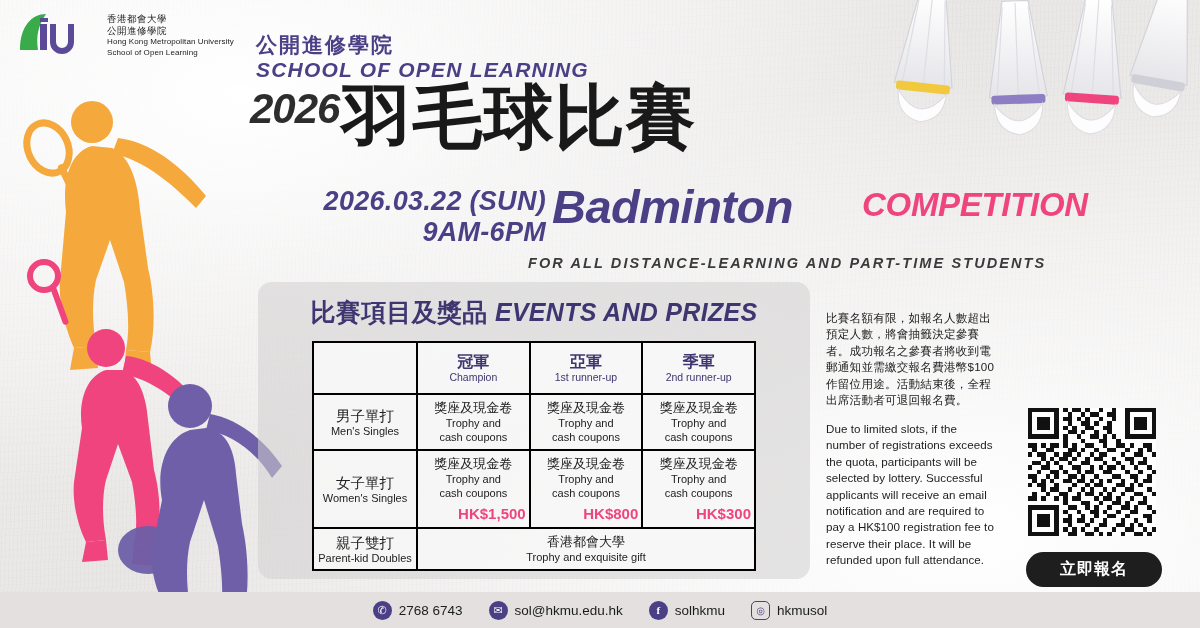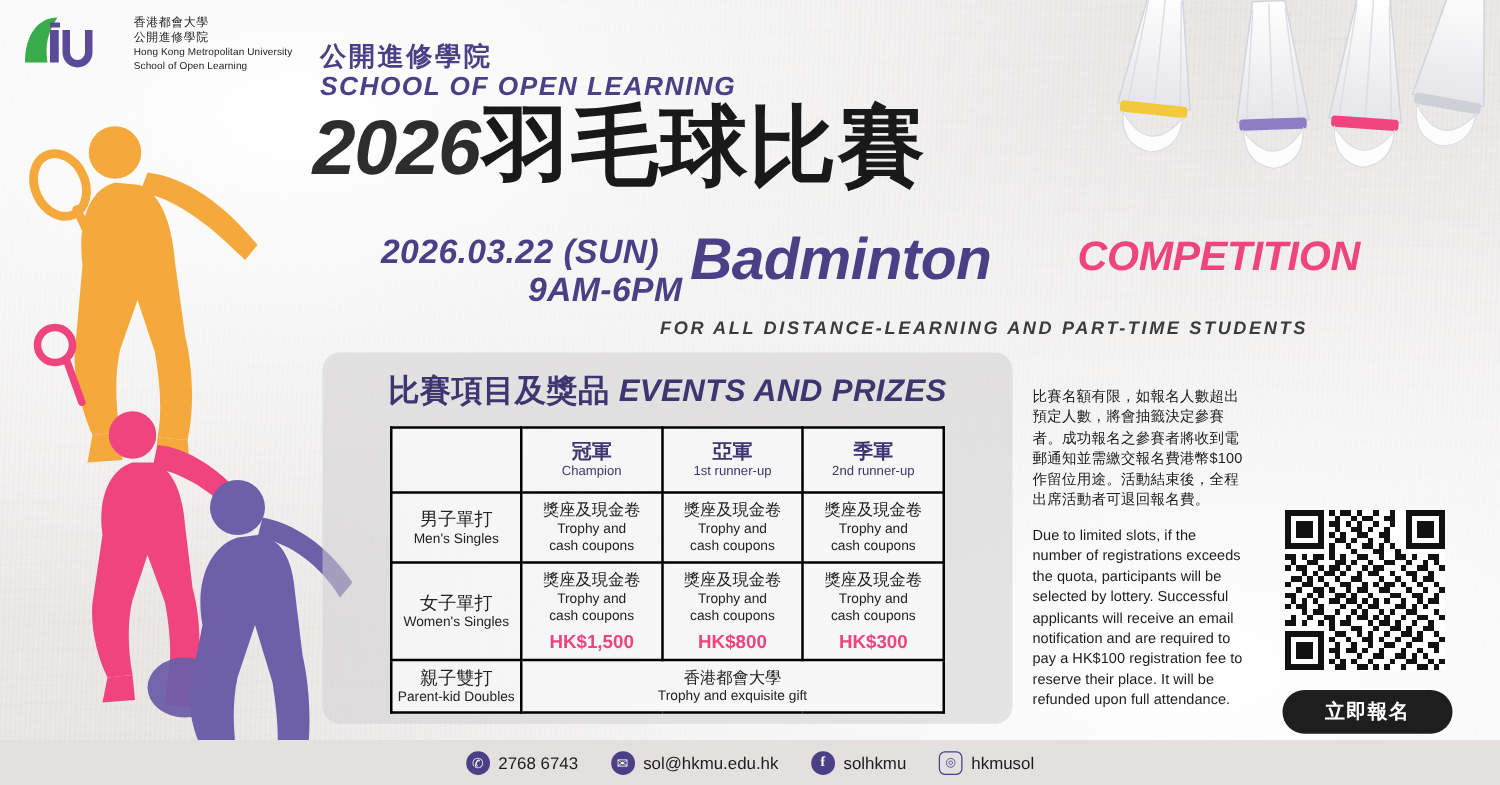--- a/index.html
+++ b/index.html
@@ -39,31 +39,31 @@
     position: absolute; left: 256px; top: 31px;
     font-size: 21px; font-weight: bold; color: #4b3f86; letter-spacing: 2px;
   }
   .school-en {
     position: absolute; left: 256px; top: 58px;
     font-size: 21px; font-weight: bold; font-style: italic; color: #4b3f86;
     letter-spacing: 1.2px;
   }
   .title-row { position: absolute; left: 250px; top: 82px; display: flex; align-items: flex-start; }
   .year {
-    font-size: 62px; font-weight: bold; font-style: italic; color: #2d2d2d;
+    font-size: 42px; font-weight: bold; font-style: italic; color: #2d2d2d;
     letter-spacing: -1px; line-height: 1; padding-top: 6px;
   }
   .title-zh {
     font-size: 70px; font-weight: bold; color: #191919; line-height: 1;
     letter-spacing: 1px; margin-left: 2px;
     font-family: "DejaVu Sans", "Liberation Sans", sans-serif;
   }
 
   .date-block { position: absolute; left: 286px; top: 186px; text-align: right; width: 260px; }
-  .date-line { font-size: 27px; font-weight: bold; font-style: italic; color: #4b3f86; letter-spacing: .3px; text-align: center; }
+  .date-line { font-size: 27px; font-weight: bold; font-style: italic; color: #4b3f86; letter-spacing: .3px; }
   .time-line { font-size: 27px; font-weight: bold; font-style: italic; color: #4b3f86; letter-spacing: .3px; }
 
   .badminton {
     position: absolute; left: 552px; top: 183px;
     font-size: 47px; font-weight: bold; font-style: italic; color: #4b3f86;
     letter-spacing: -.5px; line-height: 1;
   }
   .competition {
     position: absolute; left: 862px; top: 188px;
     font-size: 33px; font-weight: bold; font-style: italic; color: #ef447e;
@@ -92,21 +92,21 @@
   table.prizes td, table.prizes th {
     border: 2px solid #000000; text-align: center; vertical-align: middle;
     padding: 5px 3px;
   }
   .hdr-zh { font-size: 16px; font-weight: bold; color: #3f3570; line-height: 1.15; }
   .hdr-en { font-size: 10.5px; color: #3f3570; }
   .rowhead-zh { font-size: 14.5px; color: #222; line-height: 1.25; }
   .rowhead-en { font-size: 11px; color: #222; }
   .cell-zh { font-size: 13px; color: #222; line-height: 1.3; }
   .cell-en { font-size: 11px; color: #222; line-height: 1.25; }
-  .amount { font-size: 15px; font-weight: bold; color: #ef447e; padding-top: 4px; }
+  .amount { font-size: 15px; font-weight: bold; color: #ef447e; padding-top: 4px; text-align: right; }
   .corner { width: 104px; height: 52px; }
 
   
   .notes { position: absolute; left: 826px; top: 310px; width: 172px; }
   .notes p { font-size: 11.6px; line-height: 1.42; color: #1c1c1c; }
   .notes p.zh { letter-spacing: .2px; }
   .notes p.en { margin-top: 12px; letter-spacing: .05px; }
 
   
   .qr { position: absolute; left: 1028px; top: 408px; width: 128px; height: 128px; background: #fff; }

